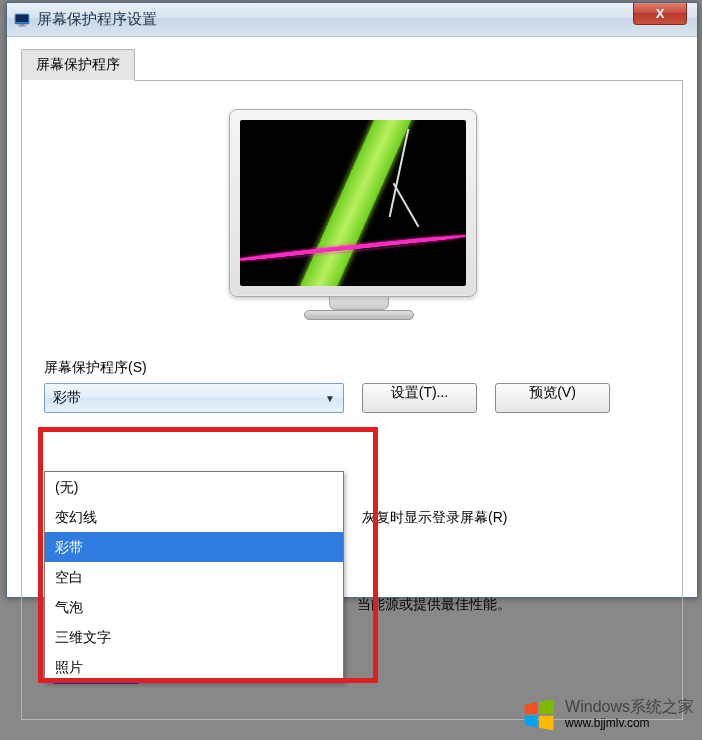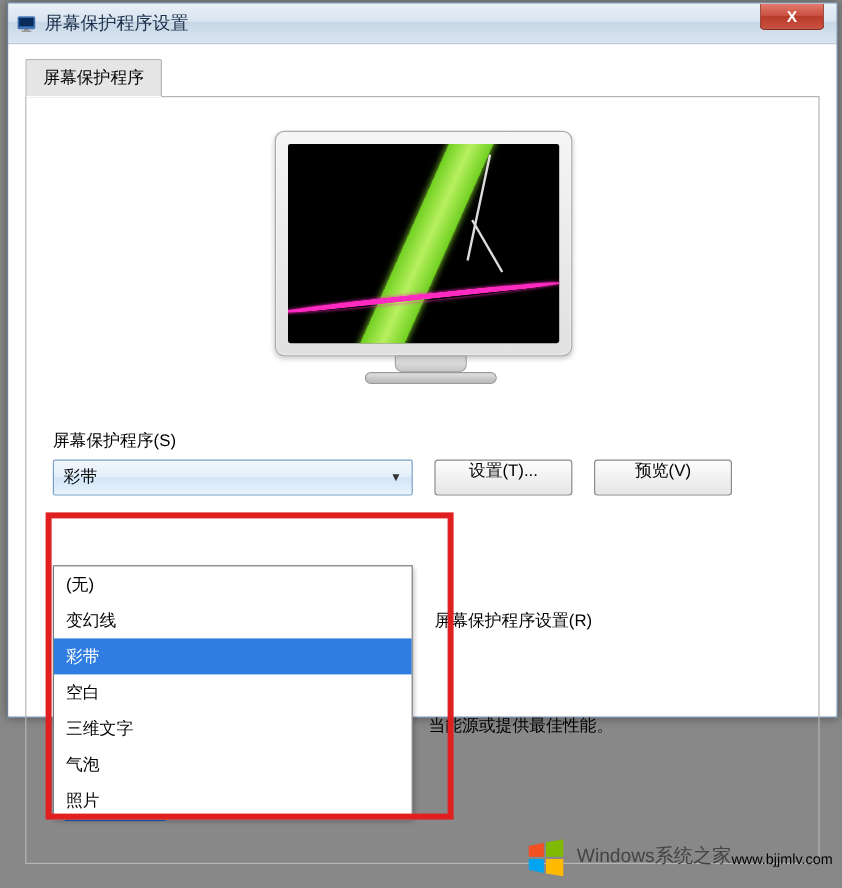--- a/index.html
+++ b/index.html
@@ -245,23 +245,22 @@
     align-items: center;
     gap: 8px;
     z-index: 20;
   }
   .wm-logo {
     width: 36px;
     height: 36px;
   }
   .wm-text {
     display: flex;
-    flex-direction: row;
+    flex-direction: column;
     line-height: 1.2;
-    align-items: flex-end;
   }
   .wm-title {
     font-size: 16px;
     color: #444;
     font-weight: 500;
   }
   .wm-url {
     font-size: 12px;
     color: #000000;
   }
@@ -324,27 +323,27 @@
         <div class="btn">
           <span>预览(V)</span>
         </div>
       </div>
 
       <div class="dropdown-list" id="dropdown-list">
           <div class="opt">(无)</div>
           <div class="opt">变幻线</div>
           <div class="opt selected">彩带</div>
           <div class="opt">空白</div>
+          <div class="opt">气泡</div>
           <div class="opt">三维文字</div>
-          <div class="opt">气泡</div>
           <div class="opt">照片</div>
         </div>
 
       <div class="text-fragment" style="left:340px; top:428px;">
-        <span>屏幕保护程序设置(R)</span>
+        <span>灰复时显示登录屏幕(R)</span>
       </div>
 
       <div class="text-fragment" style="left:335px; top:515px;">
         <span>当能源或提供最佳性能。</span>
       </div>
 
       <div class="text-fragment link" style="left:32px; top:588px;">
         <span>更改电源设置</span>
       </div>
 

